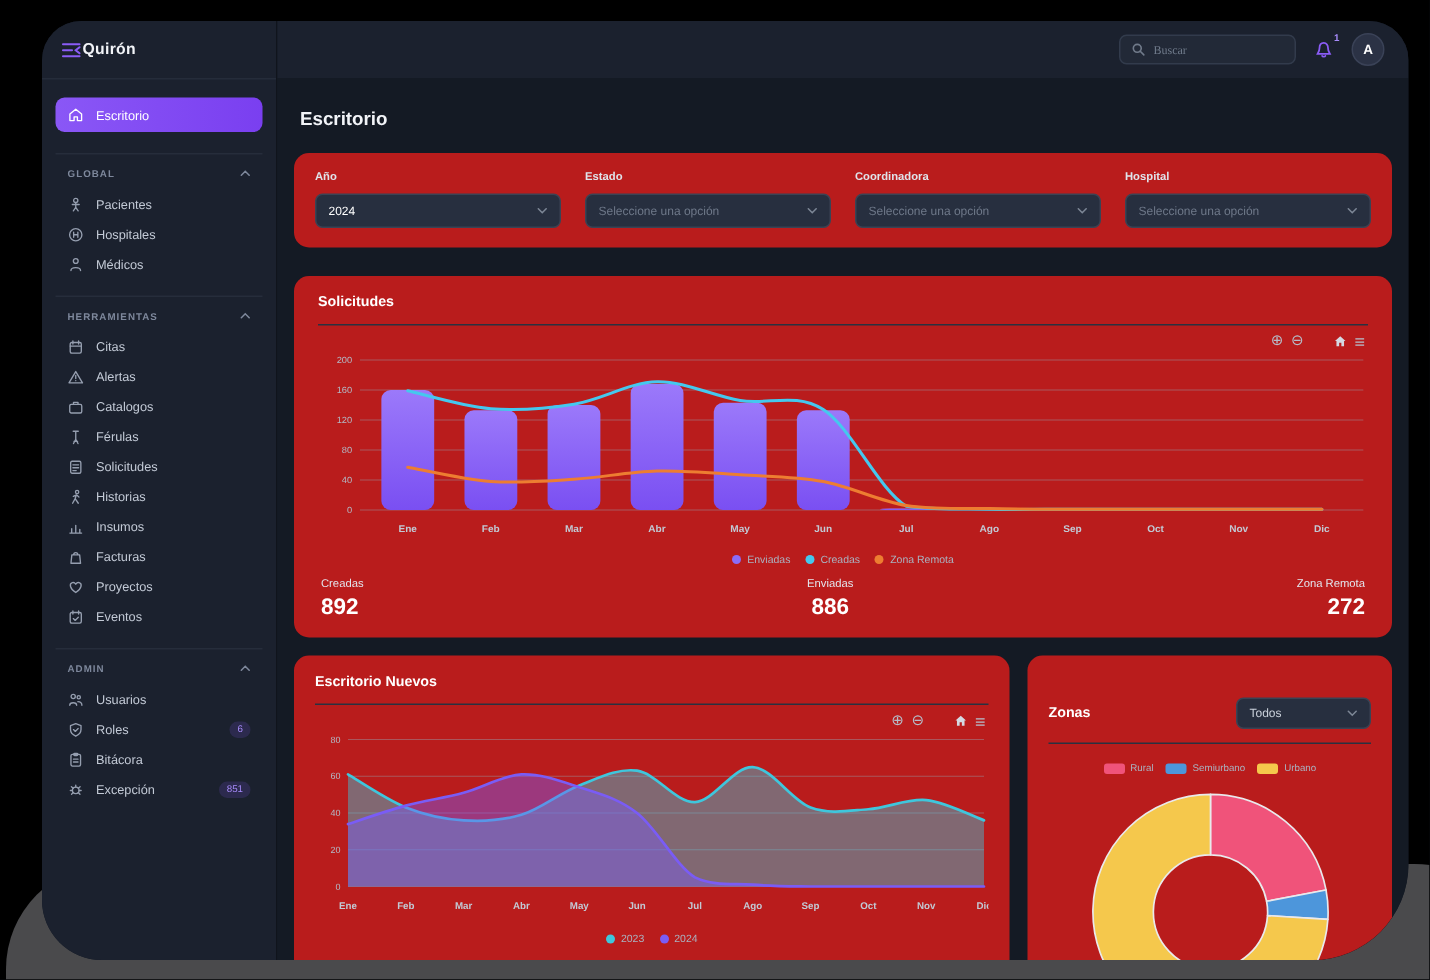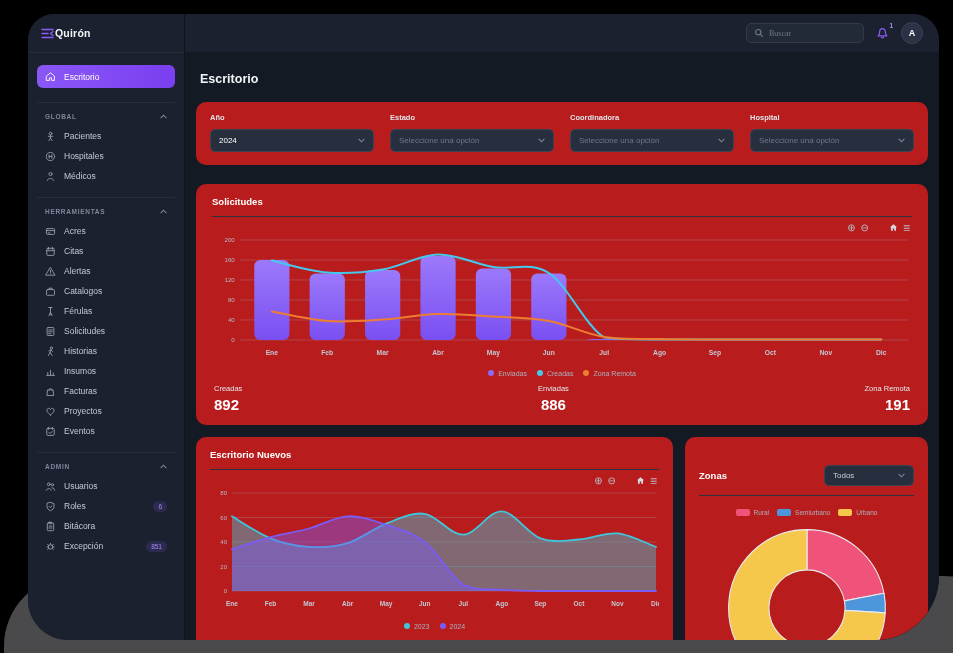--- a/index.html
+++ b/index.html
@@ -147,29 +147,20 @@
               </span>
               <span>Médicos</span>
             </div>
           </div>
           <div class="section">
             <div class="section-head">
               <span>HERRAMIENTAS</span>
               <span><svg width="7" height="5" viewBox="0 0 8 5" fill="none" stroke="#7e889c" stroke-width="1.2" stroke-linecap="round">
                   <path d="M1 4 L4 1 L7 4"></path>
                 </svg></span>
-            </div>
-            <div class="item">
-              <span class="ic">
-                <svg width="11" height="11" viewBox="0 0 11 11" fill="none" stroke="currentColor" stroke-width="0.9" stroke-linecap="round" stroke-linejoin="round">
-                  <rect x="1.4" y="2.6" width="8.2" height="5.8" rx="1"></rect>
-                  <path d="M1.4 4.6 H9.6 M3 6.9 H5"></path>
-                </svg>
-              </span>
-              <span>Acres</span>
             </div>
             <div class="item">
               <span class="ic">
                 <svg width="11" height="11" viewBox="0 0 11 11" fill="none" stroke="currentColor" stroke-width="0.9" stroke-linecap="round" stroke-linejoin="round">
                   <rect x="1.8" y="2.3" width="7.4" height="7.1" rx="1"></rect>
                   <path d="M3.6 1.3 V3.3 M7.4 1.3 V3.3 M1.8 4.7 H9.2"></path>
                 </svg>
               </span>
               <span>Citas</span>
             </div>
@@ -444,21 +435,21 @@
               <div class="stat">
                 <div class="lbl">Creadas</div>
                 <div class="val">892</div>
               </div>
               <div class="stat center">
                 <div class="lbl">Enviadas</div>
                 <div class="val">886</div>
               </div>
               <div class="stat rightal">
                 <div class="lbl">Zona Remota</div>
-                <div class="val">191</div>
+                <div class="val">272</div>
               </div>
             </div>
         </section>
 
         <div class="bottom-row">
           <section class="card chart-card pacientes-card" style="margin-top:0">
             <div class="card-title">Escritorio Nuevos</div>
             <div class="divider"></div>
             <div class="chart-toolbar" id="tb-pacientes">
                 <span class="tbi">⊕</span>

